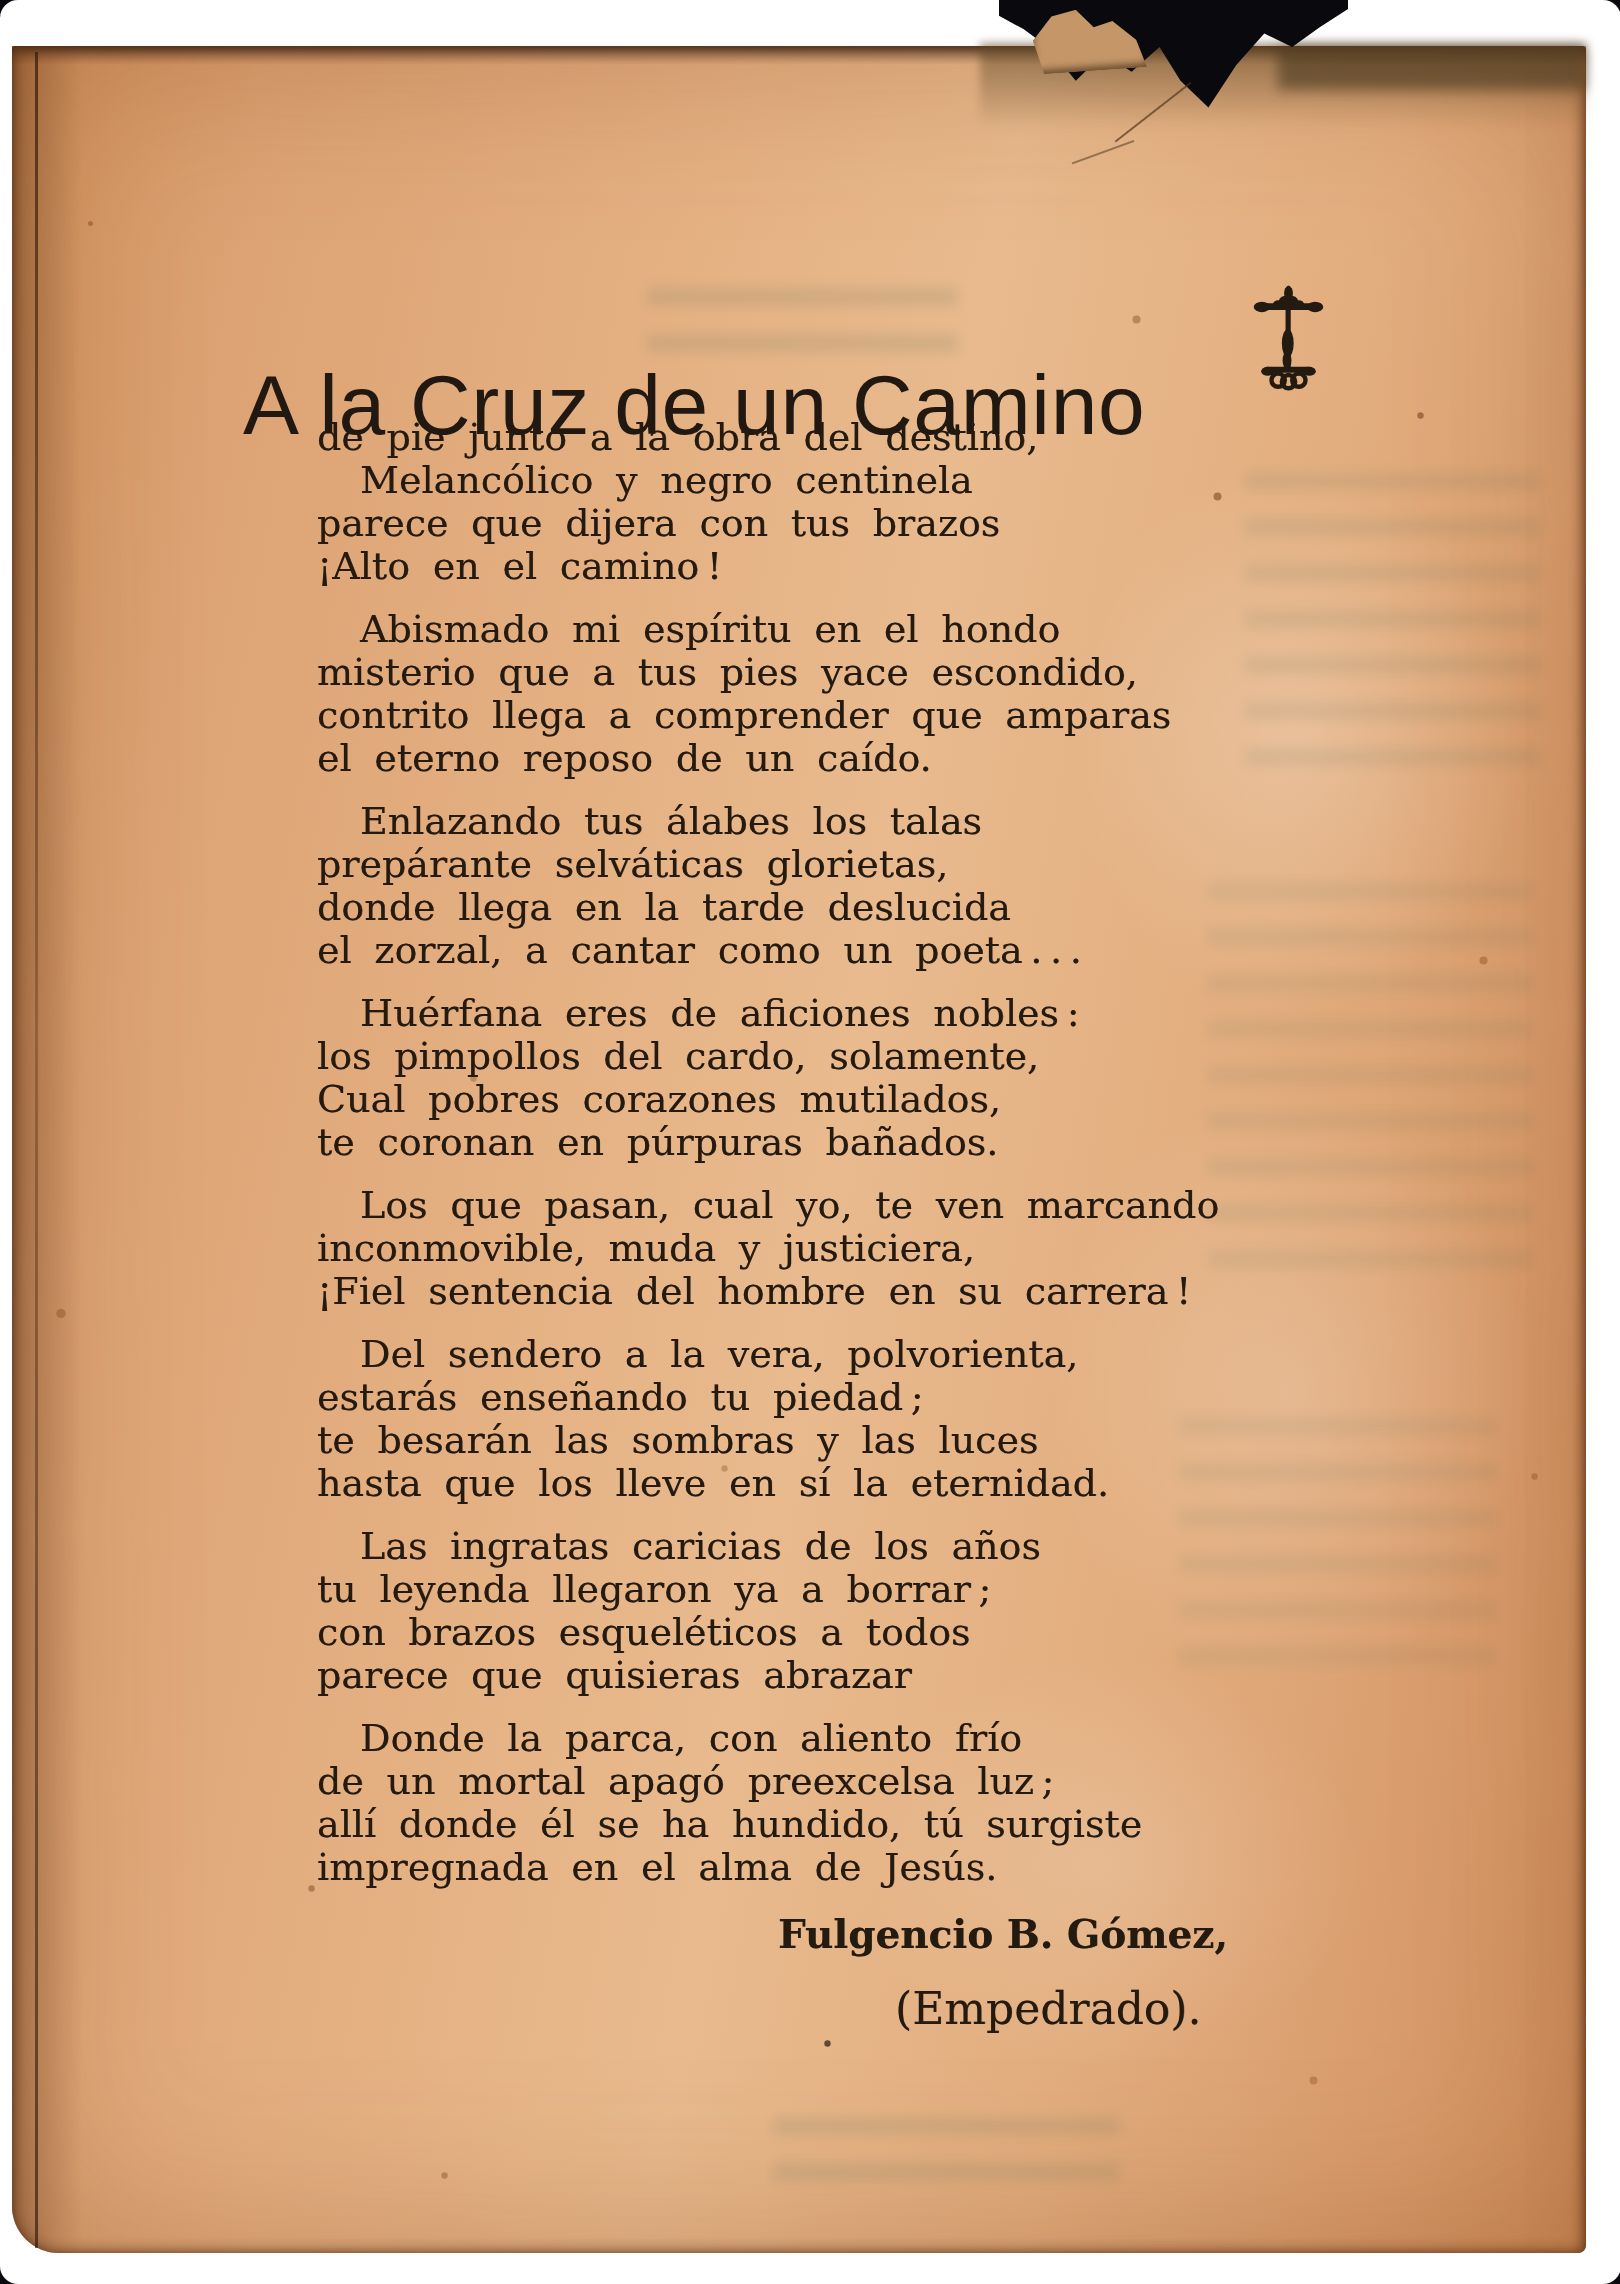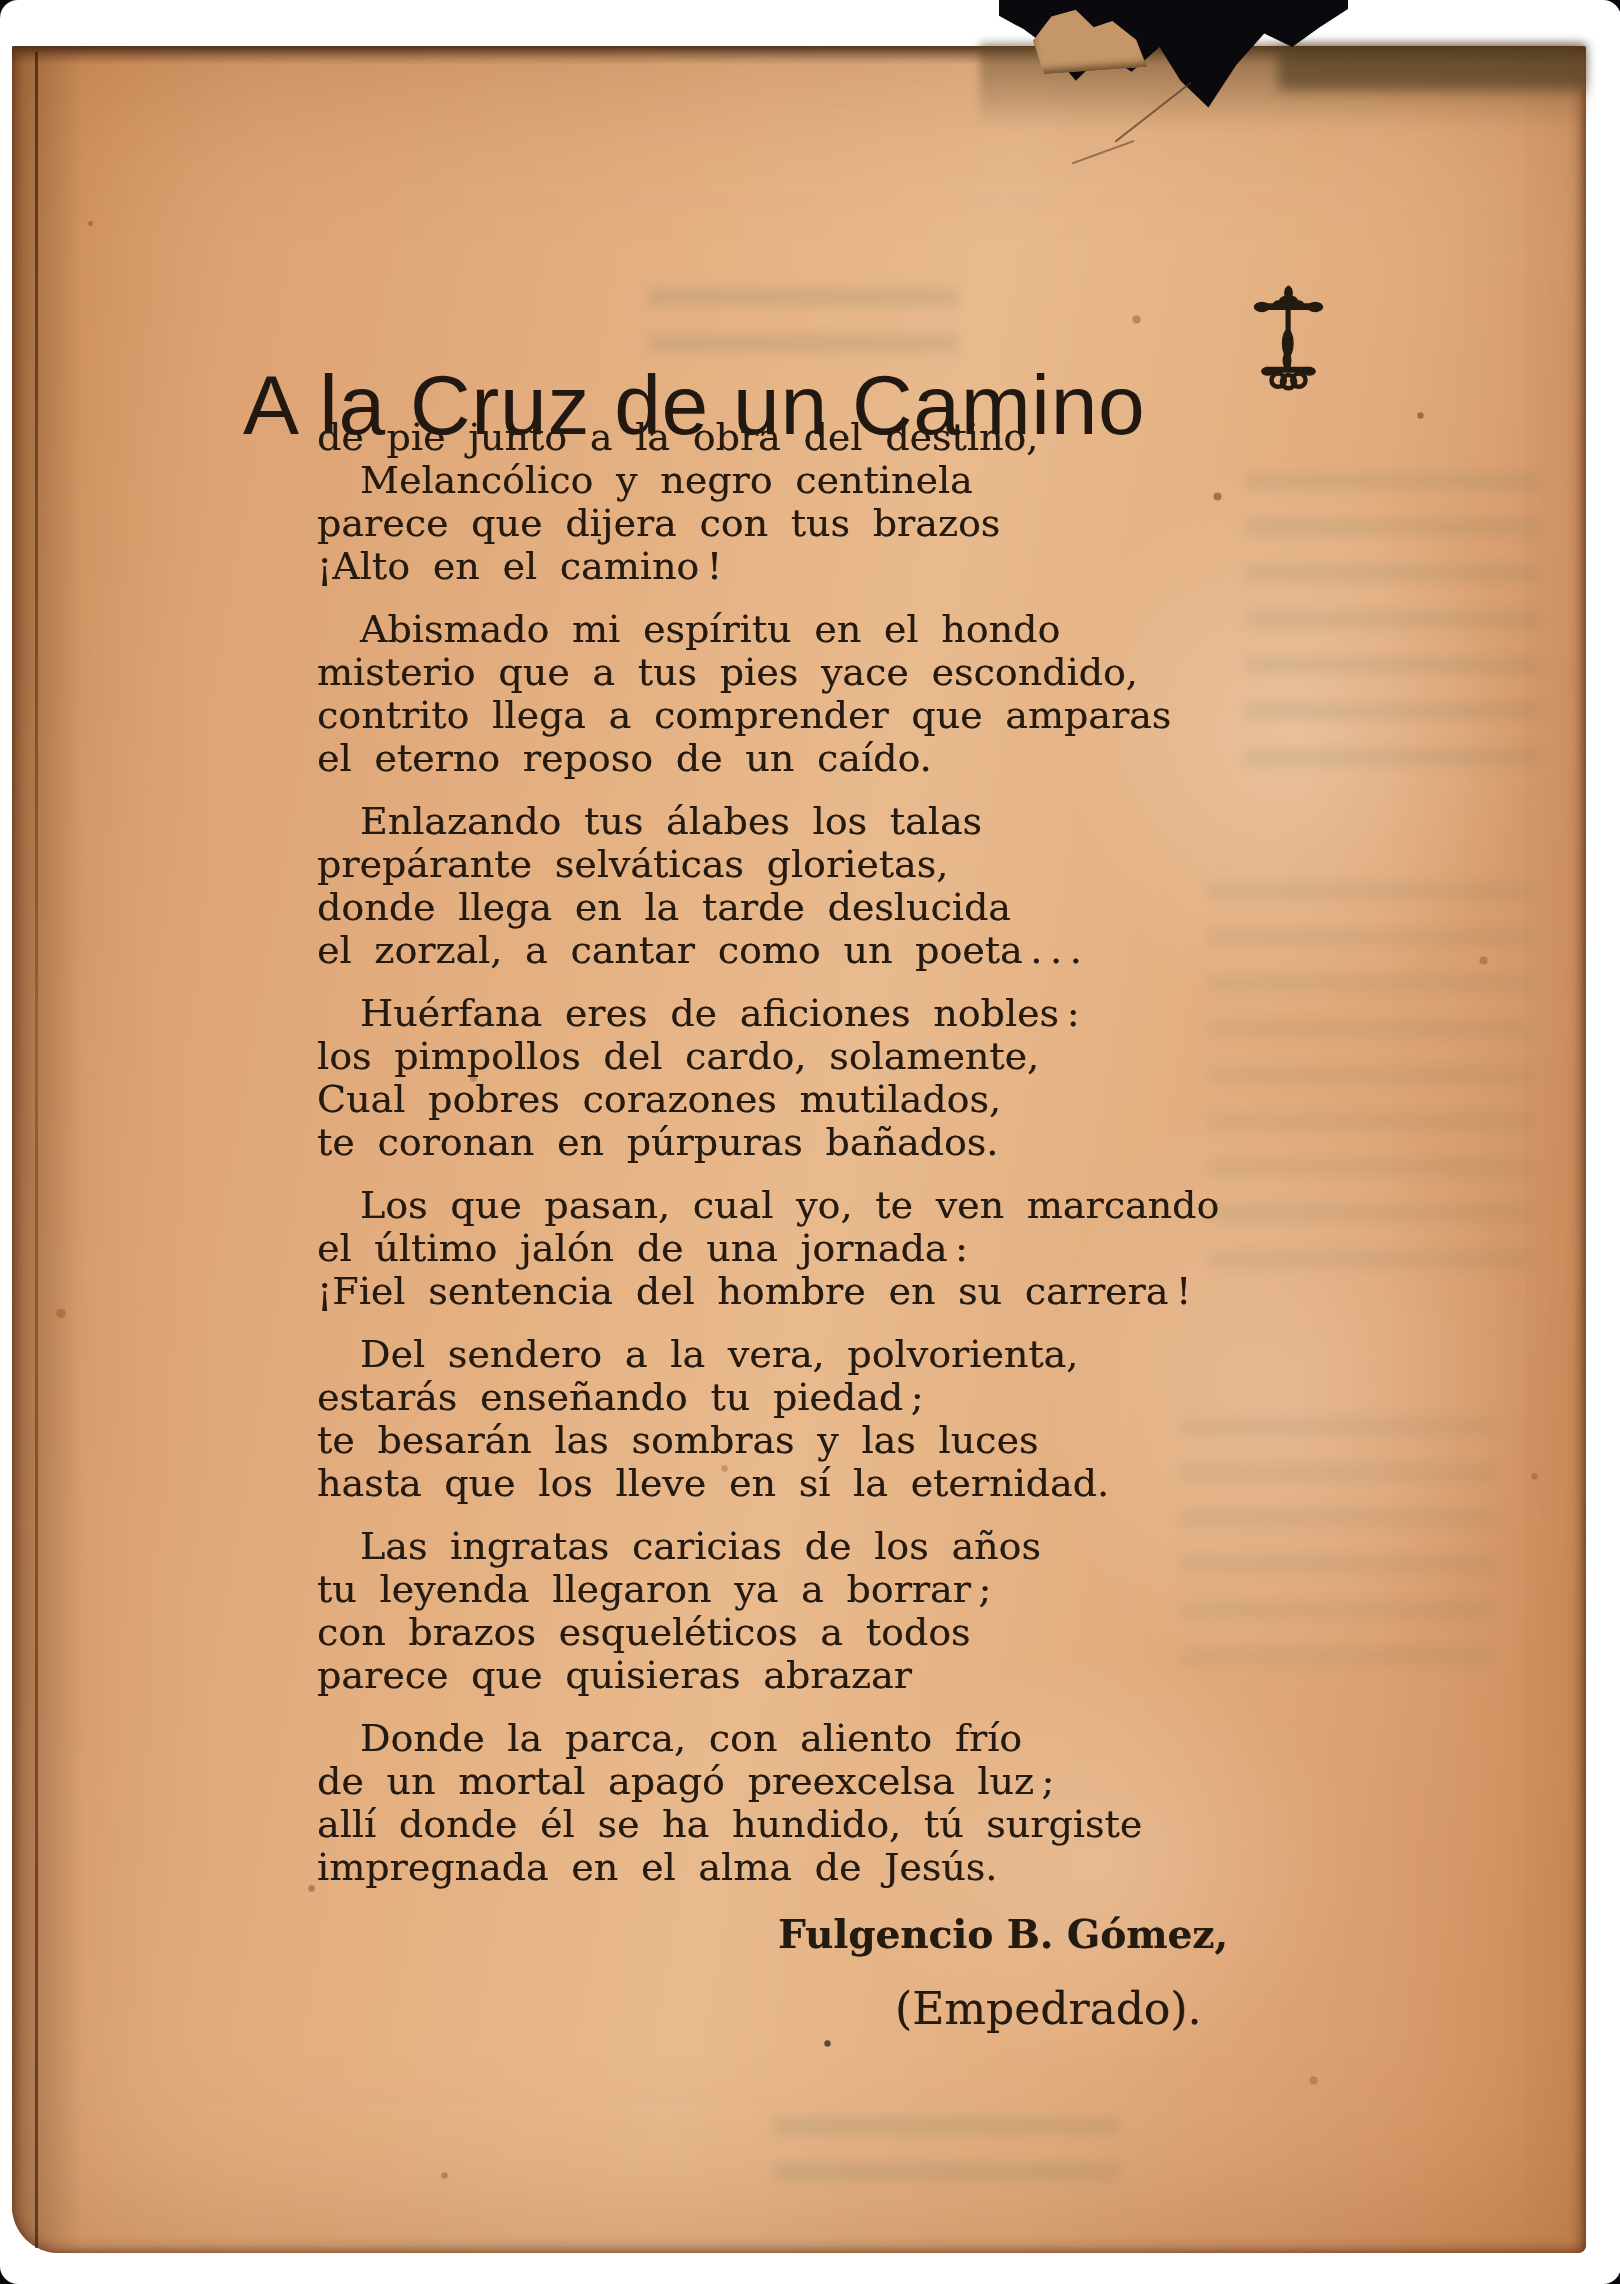--- a/index.html
+++ b/index.html
@@ -140,21 +140,21 @@
       <div class="line">el zorzal, a cantar como un poeta . . .</div>
     </div>
     <div class="stanza">
       <div class="line indent">Huérfana eres de aficiones nobles :</div>
       <div class="line">los pimpollos del cardo, solamente,</div>
       <div class="line">Cual pobres corazones mutilados,</div>
       <div class="line">te coronan en púrpuras bañados.</div>
     </div>
     <div class="stanza">
       <div class="line indent">Los que pasan, cual yo, te ven marcando</div>
-      <div class="line">el último jalón de una jornada :</div>
+      <div class="line">inconmovible, muda y justiciera,</div>
       <div class="line">¡Fiel sentencia del hombre en su carrera !</div>
     </div>
     <div class="stanza">
       <div class="line indent">Del sendero a la vera, polvorienta,</div>
       <div class="line">estarás enseñando tu piedad ;</div>
       <div class="line">te besarán las sombras y las luces</div>
       <div class="line">hasta que los lleve en sí la eternidad.</div>
     </div>
     <div class="stanza">
       <div class="line indent">Las ingratas caricias de los años</div>

